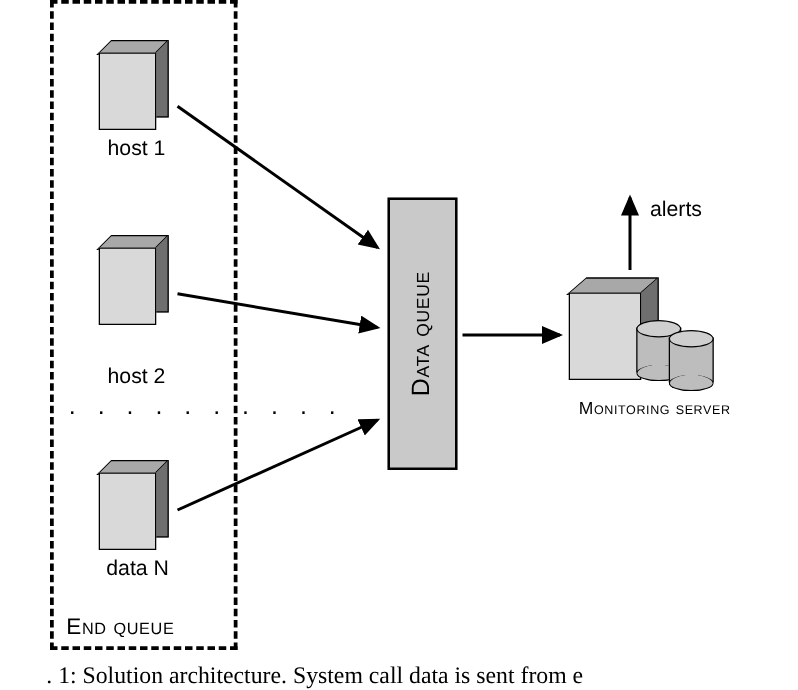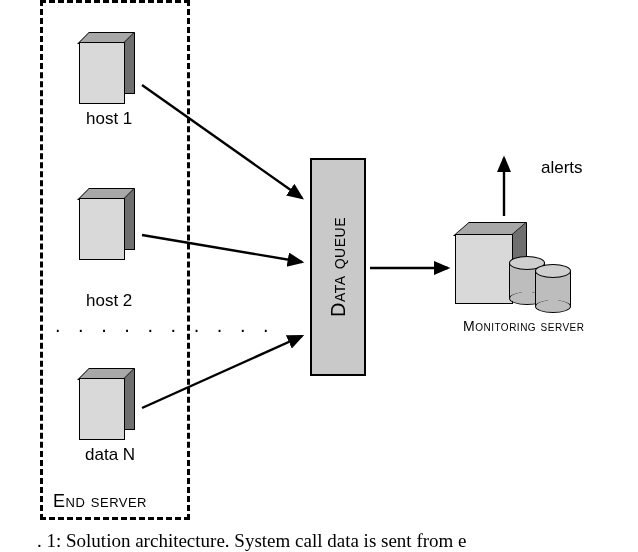--- a/index.html
+++ b/index.html
@@ -193,21 +193,21 @@
 
   <div class="ellipsis" style="left:55px; top:314px;">. . . . . . . . . .</div>
 
   <div class="node-box" style="left:79px; top:368px;">
     <div class="back"></div>
     <div class="top"></div>
     <div class="front"></div>
   </div>
   <div class="host-label" style="left:85px; top:445px;">data N</div>
 
-  <div class="label smallcaps" style="left:53px; top:491px; font-size:18px;">End server</div>
+  <div class="label smallcaps" style="left:53px; top:491px; font-size:18px;">End queue</div>
 
   <div class="queue">
     <div class="queue-label">Data queue</div>
   </div>
 
   <div class="server">
     <div class="back"></div>
     <div class="topp"></div>
     <div class="front"></div>
     <div class="disk" style="left:54px; top:34px;">
@@ -218,21 +218,21 @@
     <div class="disk" style="left:80px; top:42px;">
       <div class="body"></div>
       <div class="cap bot"></div>
       <div class="cap top"></div>
     </div>
   </div>
   <div class="label smallcaps" style="left:463px; top:318px; font-size:14px; line-height:1.15; width:140px;">
     <span>Monitoring server</span>
   </div>
 
-  <div class="label" style="left:541px; top:158px; font-size:17px;">alerts</div>
+  <div class="label" style="left:520px; top:158px; font-size:17px;">alerts</div>
 
   <svg class="arrows" viewBox="0 0 638 552">
     <defs>
       <marker id="arrowhead" markerWidth="8" markerHeight="8" refX="6" refY="3" orient="auto" markerUnits="strokeWidth">
         <path d="M0,0 L7,3 L0,6 Z" fill="#000"></path>
       </marker>
     </defs>
 
     <line x1="142" y1="85" x2="302" y2="198" stroke="#000" stroke-width="2.4" marker-end="url(#arrowhead)"></line>
 

